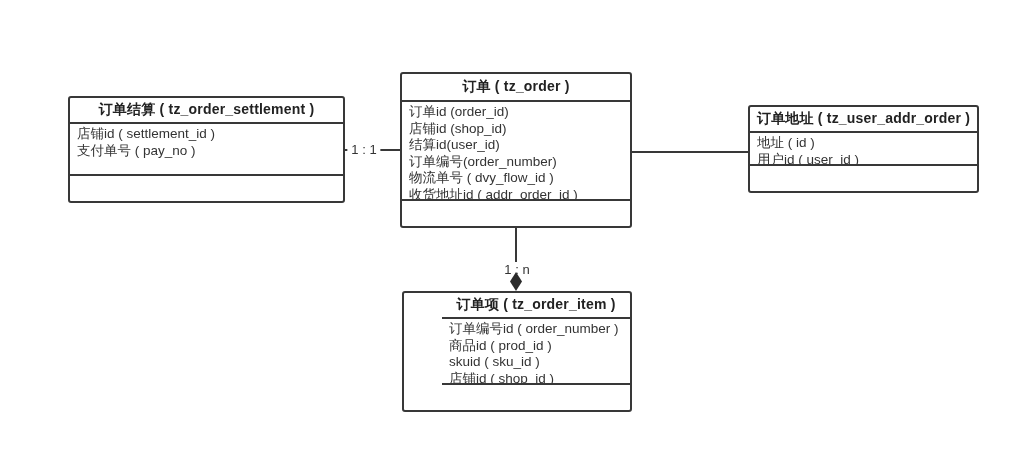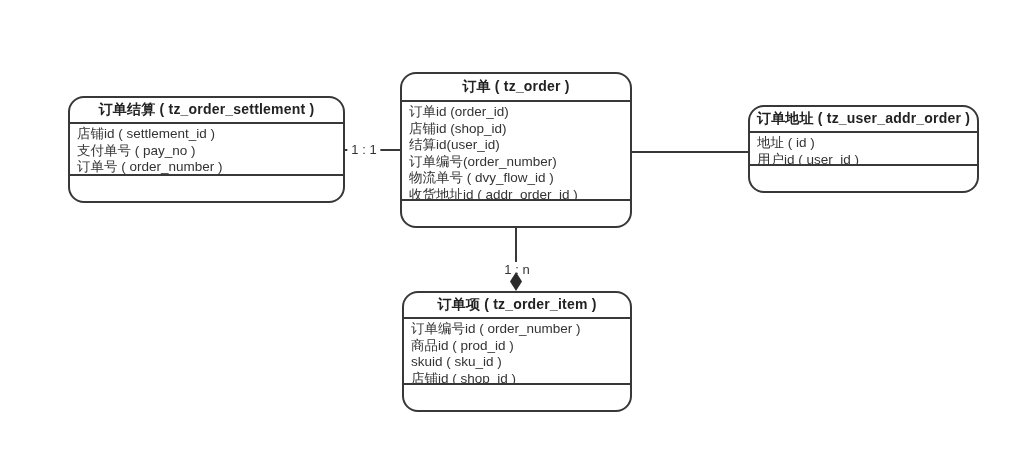--- a/index.html
+++ b/index.html
@@ -9,21 +9,21 @@
     position: relative;
     width: 1032px;
     height: 460px;
     background: #ffffff;
     overflow: hidden;
   }
   .entity {
     position: absolute;
     background: #ffffff;
     border: 2px solid #383838;
-    border-radius: 16px;
+    border-radius: 3px;
     display: flex;
     flex-direction: column;
     color: #333333;
   }
   .entity .title {
     height: 26px;
     flex: 0 0 auto;
     display: flex;
     align-items: center;
     justify-content: center;
@@ -78,21 +78,20 @@
 
   <div class="line v" style="left:515px; top:228px; height:44px;"></div>
   <div class="rel-label" style="left:517px; top:262px;">1 : n</div>
   <div class="diamond" style="left:510px; top:272px;"></div>
 
   <div class="entity" style="left:68px; top:96px; width:277px; height:107px;">
     <div class="title">订单结算 ( tz_order_settlement )</div>
     <div class="fields">
       <div class="field">店铺id ( settlement_id )</div>
       <div class="field">支付单号 ( pay_no )</div>
-      <div class="field">订单号 ( order_number )</div>
     </div>
     <div class="empty"></div>
   </div>
 
   <div class="entity" style="left:400px; top:72px; width:232px; height:156px;">
     <div class="title" style="height:28px;">订单 ( tz_order )</div>
     <div class="fields">
       <div class="field">订单id (order_id)</div>
       <div class="field">店铺id (shop_id)</div>
       <div class="field">结算id(user_id)</div>
@@ -105,21 +104,21 @@
 
   <div class="entity" style="left:748px; top:105px; width:231px; height:88px;">
     <div class="title">订单地址 ( tz_user_addr_order )</div>
     <div class="fields">
       <div class="field">地址 ( id )</div>
       <div class="field">用户id ( user_id )</div>
     </div>
     <div class="empty"></div>
   </div>
 
-  <div class="entity" style="left:402px; top:291px; width:230px; height:121px;">
+  <div class="entity" style="left:402px; top:291px; width:230px; height:121px;padding-left:38px;">
     <div class="title">订单项 ( tz_order_item )</div>
     <div class="fields">
       <div class="field">订单编号id ( order_number )</div>
       <div class="field">商品id ( prod_id )</div>
       <div class="field">skuid ( sku_id )</div>
       <div class="field">店铺id ( shop_id )</div>
     </div>
     <div class="empty"></div>
   </div>
 

